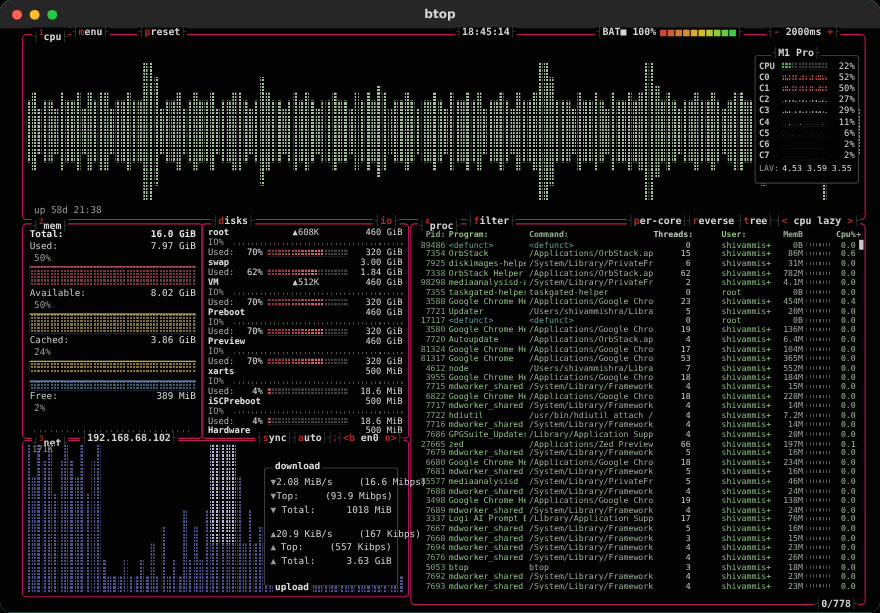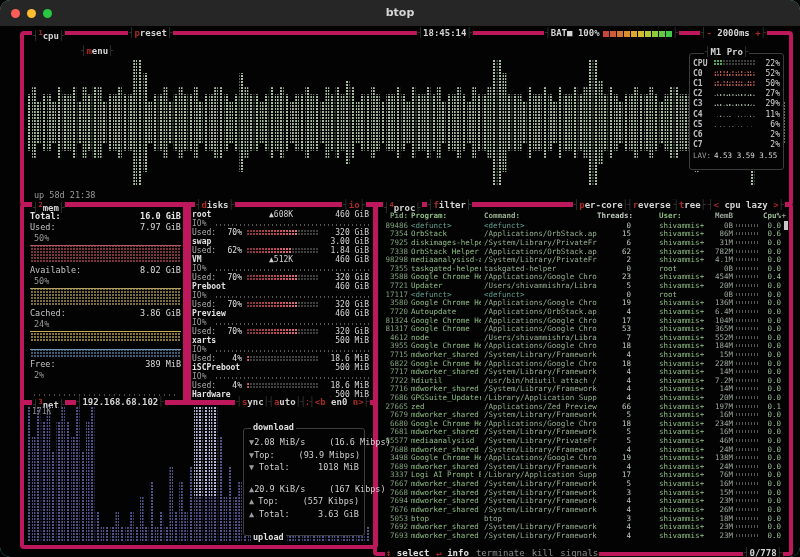--- a/index.html
+++ b/index.html
@@ -6,21 +6,21 @@
   #screen{position:relative;width:800px;height:557px;background:#5eead4;border-radius:10px;overflow:hidden;
           font-family:"DejaVu Sans Mono","Liberation Mono",monospace;}
   
   .titlebar{position:absolute;top:0;left:0;right:0;height:26px;background:#262626;border-bottom:1px solid #0a0a0a;}
   .tl{position:absolute;top:9px;width:9px;height:9px;border-radius:50%;}
   .tl.r{left:11px;background:#ff5f57;} .tl.y{left:27px;background:#febc2e;} .tl.g{left:43px;background:#28c840;}
   .wtitle{position:absolute;top:6px;left:0;right:0;text-align:center;color:#d6d6d6;font-size:11px;font-weight:bold;
           font-family:"DejaVu Sans","Liberation Sans",sans-serif;}
   
   .term{position:absolute;top:26px;left:0;right:0;bottom:0;background:#030303;color:#c8c8c8;}
-  .box{position:absolute;border:4px solid #be185d;border-radius:4px;}
+  .box{position:absolute;border:1px solid #be185d;border-radius:4px;}
   .bt{position:absolute;top:-7px;background:#030303;padding:0 1px;font-size:9px;font-weight:bold;color:#d4d4d4;white-space:nowrap;line-height:11px;}
   .bt .tick{color:#3c3c3c;font-weight:normal;}
   .hk{color:#a82c26;font-style:normal;font-weight:bold;}
   .hot{display:inline-block;} .hot::first-letter{color:#a82c26;}
   sup.k{color:#a82c26;font-size:7px;font-weight:bold;}
   .bb{top:auto;bottom:-7px;}
   
   .dotty{position:relative;overflow:hidden;}
   .dotty::after{content:"";position:absolute;inset:0;pointer-events:none;background:
      repeating-linear-gradient(0deg,#030303 0 1px,transparent 1px 3px),
@@ -109,21 +109,21 @@
     <span class="tl r"></span>
     <span class="tl y"></span>
     <span class="tl g"></span>
     <div class="wtitle">btop</div>
   </div>
 
   <div class="term">
 
     <div class="box" id="cpu-box">
       <span class="bt" style="left:8px;"><i class="tick">┤</i><sup class="k">1</sup><span>cpu</span><i class="tick">├</i></span>
-      <span class="bt" style="left:56px;margin-top:18px;"><i class="tick">┤</i><span class="hot">menu</span><i class="tick">├</i></span>
+      <span class="bt" style="left:44px;"><i class="tick">┤</i><span class="hot">menu</span><i class="tick">├</i></span>
       <span class="bt" style="left:104px;"><i class="tick">┤</i><span class="hot">preset</span><i class="tick">├</i></span>
       <span class="bt" style="left:55%;transform:translateX(-50%);"><i class="tick">┤</i><span>18:45:14</span><i class="tick">├</i></span>
       <span class="bt" style="right:110px;"><i class="tick">┤</i><span>BAT■</span>&nbsp;<span>100%</span><span class="batt">
             <span style="background: rgb(200, 71, 59);"></span>
             <span style="background: rgb(207, 94, 55);"></span>
             <span style="background: rgb(212, 118, 52);"></span>
             <span style="background: rgb(217, 142, 49);"></span>
             <span style="background: rgb(220, 167, 46);"></span>
             <span style="background: rgb(211, 188, 44);"></span>
             <span style="background: rgb(181, 199, 51);"></span>
@@ -1268,24 +1268,17 @@
             <span class="c-thr">4</span>
             <span class="c-user">shivammis+</span>
             <span class="c-mem">23M</span>
             <span class="c-dots"></span>
             <span class="c-cpu">0.0</span>
             <span class="c-plus"></span>
           </div>
         </div>
       <div class="scrollthumb"></div>
 
-      <span class="bt bb pfoot" style="left:8px;">
-        <span><span class="hk">↕</span> <span class="w">select</span></span>
-        <span><span class="hk">↵</span> <span class="w">info</span></span>
-        <span class="d">terminate</span>
-        <span class="d">kill</span>
-        <span class="d">signals</span>
-      </span>
       <span class="bt bb" id="proc-count"><i class="tick">┤</i><span>0/778</span><i class="tick">├</i></span>
     </div>
 
   </div>
 </div>
 
 </body></html>

